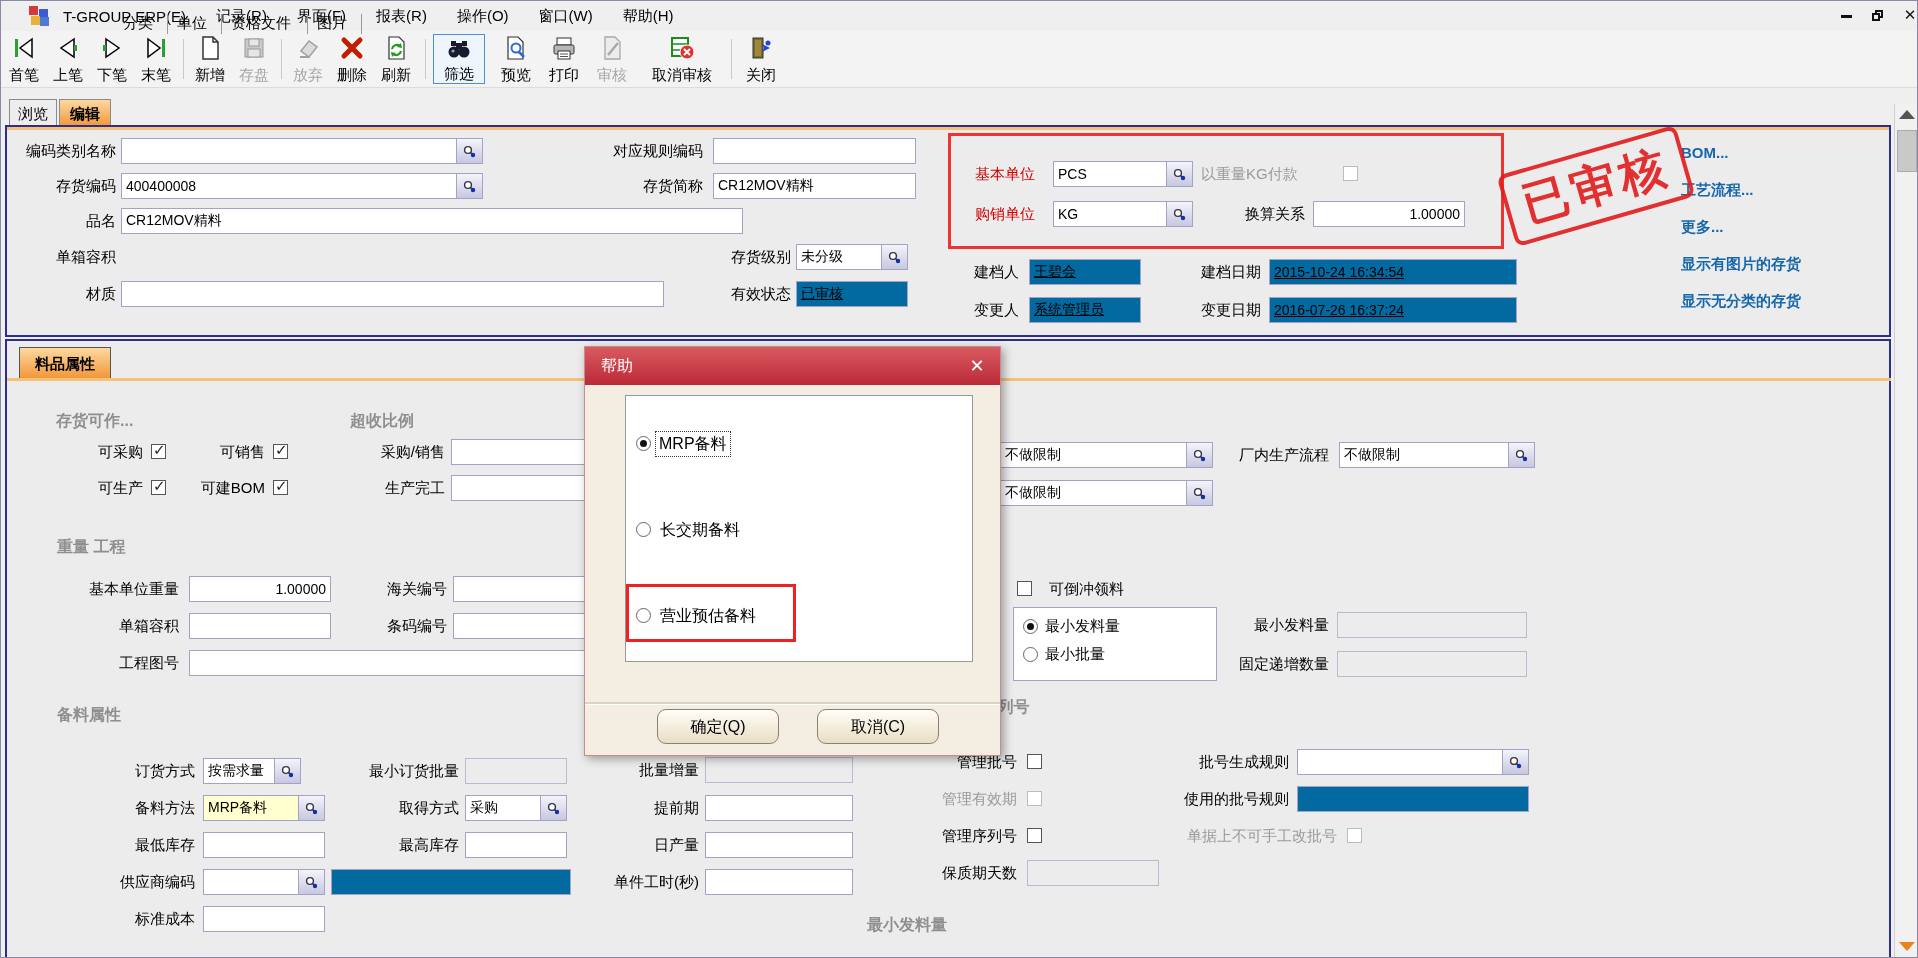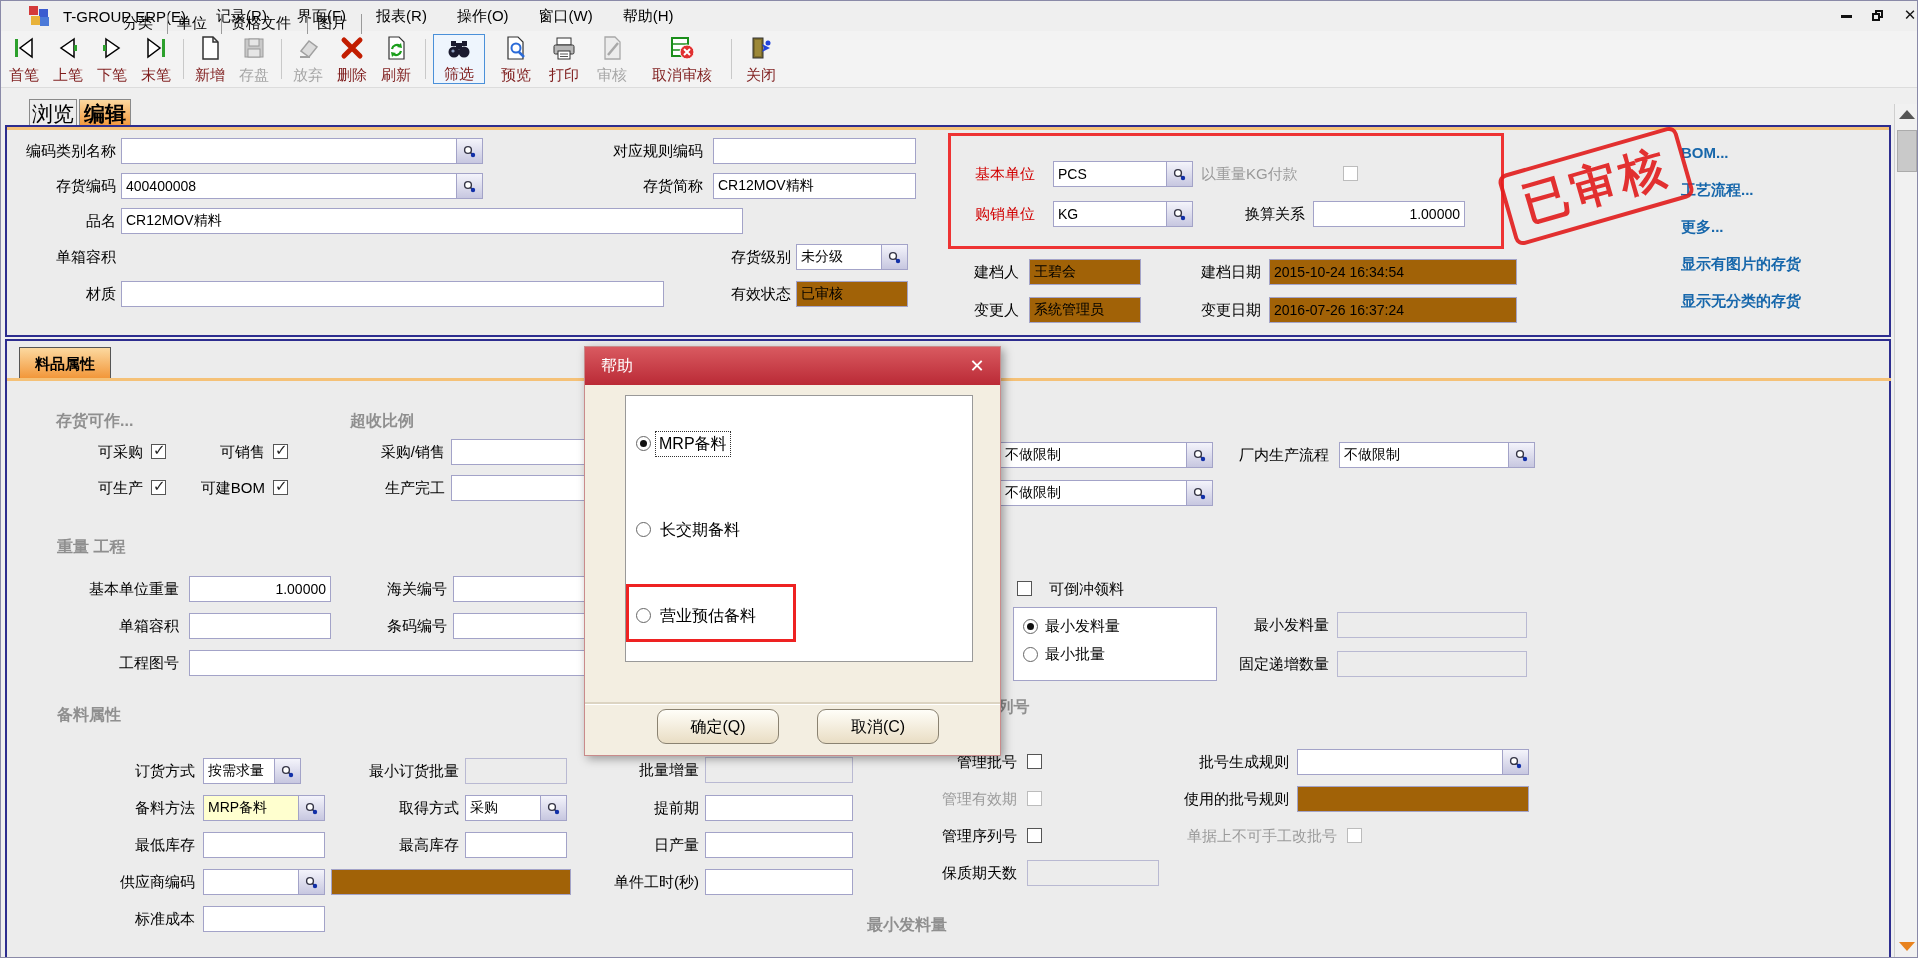--- a/index.html
+++ b/index.html
@@ -8,46 +8,46 @@
   .lbl{position:absolute;font-size:15px;color:#000;line-height:26px;white-space:nowrap;text-align:right;}
   .lbll{text-align:left;}
   .red{color:#d10000;}
   .gray{color:#9a9a9a;}
   .sect{position:absolute;font-size:16px;font-weight:bold;color:#8f8f8f;white-space:nowrap;}
   .link{position:absolute;font-size:15px;font-weight:bold;color:#1767ab;white-space:nowrap;cursor:pointer;}
   
   .fld{position:absolute;height:26px;background:#fff;border:1px solid #a3a3c8;box-sizing:border-box;font-size:14px;display:flex;align-items:center;white-space:nowrap;overflow:hidden;}
   .fld .txt{flex:1;padding:0 4px;overflow:hidden;}
   .fld.num .txt{text-align:right;}
-  .fld.ro{background:#a16207;}
+  .fld.ro{background:#0369a1;text-decoration:underline;}
   .fld.dis{background:#ececec;border-color:#b9b9d2;}
   .fld.ylw{background:#ffffcf;}
   .lk{flex:0 0 25px;height:100%;background:linear-gradient(180deg,#f4f4fb,#c7c7e0);border-left:1px solid #a3a3c8;display:flex;align-items:center;justify-content:center;cursor:pointer;}
   
   .cb{position:absolute;width:15px;height:15px;background:#fff;border:1px solid #555;box-sizing:border-box;}
   .cb.on::after{content:"✓";position:absolute;left:1px;top:-4px;font-size:15px;font-weight:bold;color:#222;}
   .cb.gray{border-color:#bcbcbc;}
   .radio{position:absolute;width:15px;height:15px;border-radius:50%;background:#fff;border:1px solid #666;box-sizing:border-box;}
   .radio.on::after{content:"";position:absolute;left:3px;top:3px;width:7px;height:7px;border-radius:50%;background:#111;}
   
   #titlebar{position:absolute;left:0;top:0;width:1918px;height:30px;background:#efefef;display:flex;align-items:center;}
   .menu{font-size:15px;color:#000;margin-right:30px;white-space:nowrap;cursor:pointer;}
   #appicon{width:20px;height:20px;margin:0 14px 0 28px;position:relative;}
   #appicon i{position:absolute;width:9px;height:9px;}
   .wbtn{position:absolute;top:4px;width:26px;height:20px;text-align:center;font-size:15px;font-weight:bold;color:#111;cursor:pointer;line-height:20px;}
   
   #toolbar{position:absolute;left:0;top:30px;width:1918px;height:56px;background:#f3f3f3;border-bottom:1px solid #dcdcdc;}
-  .tbi{position:absolute;top:3px;height:50px;display:flex;flex-direction:column;align-items:center;justify-content:space-between;font-size:15px;color:#7f1d1d;cursor:pointer;box-sizing:border-box;padding:1px 0;}
+  .tbi{position:absolute;top:3px;height:50px;display:flex;flex-direction:column;align-items:center;justify-content:space-between;font-size:15px;color:#000000;cursor:pointer;box-sizing:border-box;padding:1px 0;}
   .tbi .ic{width:26px;height:26px;}
   .tbi .tl{line-height:16px;white-space:nowrap;}
   .tbi.dis{color:#a6a6a6;cursor:default;}
   .tbi.hl{border:1px solid #4a90d9;background:#eef5fd;}
   .tsep{position:absolute;top:8px;width:1px;height:40px;background:#c9c9c9;}
   
-  .maintab{position:absolute;top:98px;height:27px;line-height:27px;text-align:center;font-size:21px;border:1px solid #8a8a8a;border-bottom:none;background:#ededed;cursor:pointer;box-sizing:border-box;margin-left:20px;}
+  .maintab{position:absolute;top:98px;height:27px;line-height:27px;text-align:center;font-size:15px;border:1px solid #8a8a8a;border-bottom:none;background:#ededed;cursor:pointer;box-sizing:border-box;}
   .maintab.active{background:linear-gradient(180deg,#fcd9a0,#f2973a);font-weight:bold;}
   
   .panel{position:absolute;border:2px solid #2d2d8f;background:#ececec;box-sizing:border-box;}
   .orangeline{position:absolute;left:0;width:100%;height:3px;background:#f5c177;}
   
   .subtab-active{position:absolute;left:14px;top:7px;width:92px;height:31px;line-height:31px;text-align:center;font-weight:bold;font-size:15px;background:linear-gradient(180deg,#fcd9a0,#f2973a);border:1px solid #555;border-bottom:none;cursor:pointer;box-sizing:border-box;}
   .subtab{position:absolute;top:13px;font-size:15px;color:#000;cursor:pointer;white-space:nowrap;}
   .stsep{position:absolute;top:13px;width:1px;height:20px;background:#9a9a9a;}
   
   #stamp{position:absolute;left:1502px;top:148px;transform:rotate(-16deg);color:#e21c1c;border:4px solid #e21c1c;border-radius:9px;font-size:46px;font-weight:bold;padding:2px 14px;letter-spacing:4px;opacity:.9;z-index:30;white-space:nowrap;}

